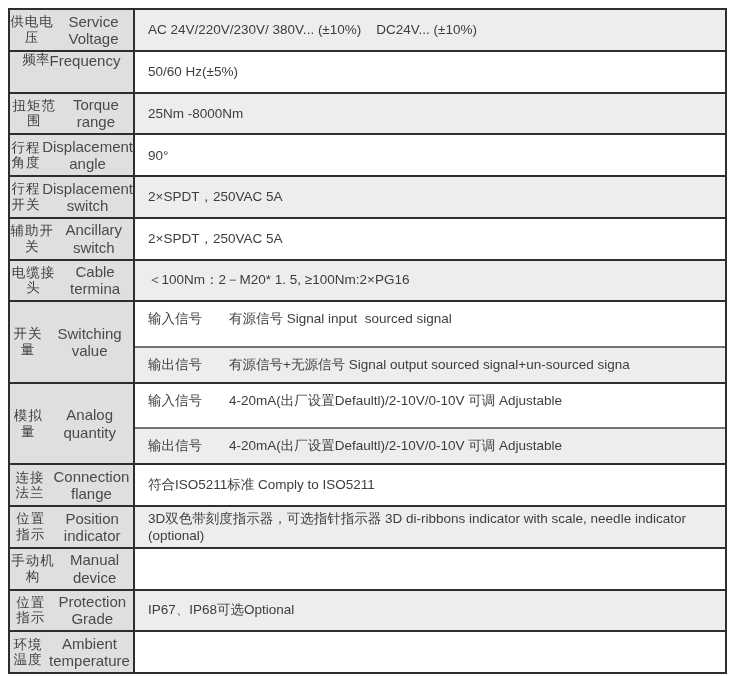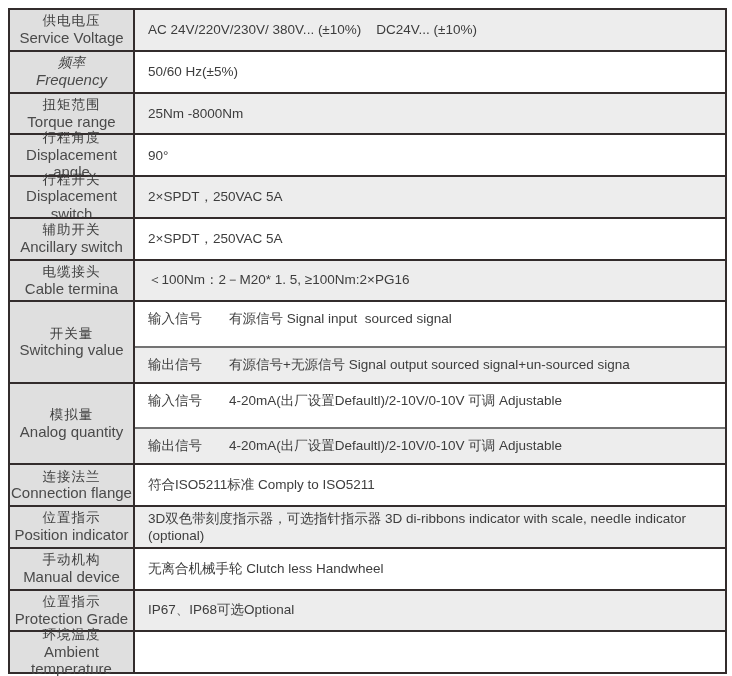--- a/index.html
+++ b/index.html
@@ -27,30 +27,30 @@
     min-height:0;
   }
   .row:first-child{border-top:none;}
   .row.tall{flex:2;}
   .lbl{
     width:125px;
     box-sizing:border-box;
     background:#dfdfdf;
     border-right:2px solid #332c2c;
     display:flex;
-    flex-direction:column;
+    flex-direction:row;
     align-items:center;
     justify-content:center;
     text-align:center;
     line-height:1.15;
     flex-shrink:0;
   }
   .lbl .zh{font-size:13.5px;color:#3f3f3f;letter-spacing:1px;}
   .lbl .en{font-size:15px;color:#4a4a4a;}
-  .lbl.inline{flex-direction:column;align-items:center;font-style:italic;}
+  .lbl.inline{flex-direction:row;align-items:flex-start;}
   .lbl.inline .zh{letter-spacing:0;}
   .val{
     flex:1;
     display:flex;
     align-items:center;
     padding-left:13px;
     font-size:13.5px;
     color:#3d3d3d;
     white-space:pre-wrap;
     min-height:0;
@@ -177,21 +177,20 @@
       <span class="en">Position indicator</span>
     </div>
     <div class="val g">3D双色带刻度指示器，可选指针指示器 3D di-ribbons indicator with scale, needle indicator (optional)</div>
   </div>
 
   <div class="row">
     <div class="lbl">
       <span class="zh">手动机构</span>
       <span class="en">Manual device</span>
     </div>
-    <div class="val w">无离合机械手轮 Clutch less Handwheel</div>
   </div>
 
   <div class="row">
     <div class="lbl">
       <span class="zh">位置指示</span>
       <span class="en">Protection Grade</span>
     </div>
     <div class="val g">IP67、IP68可选Optional</div>
   </div>
 

